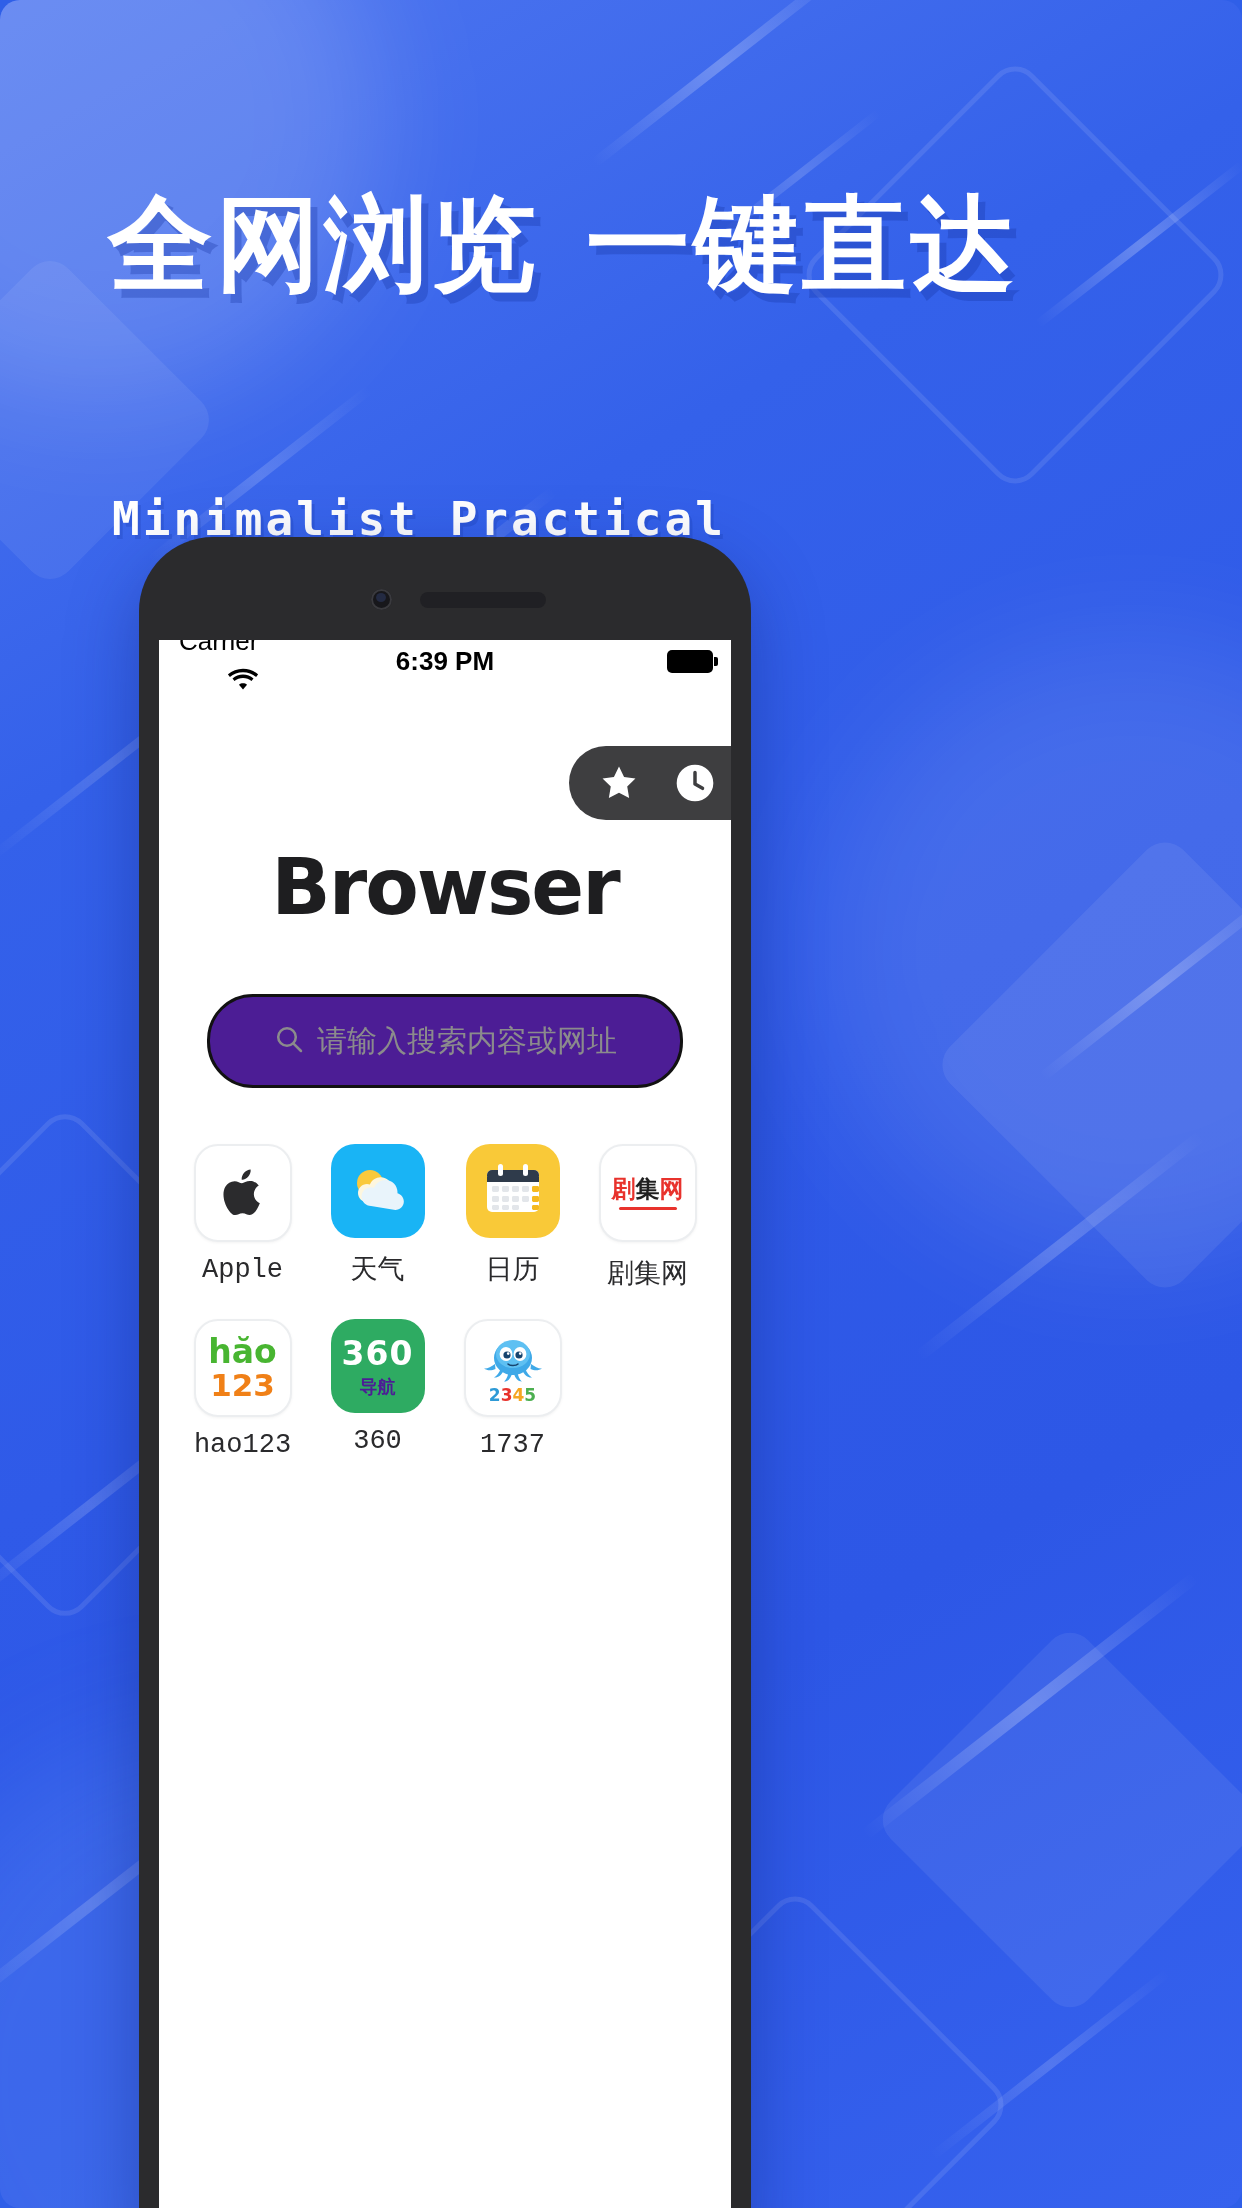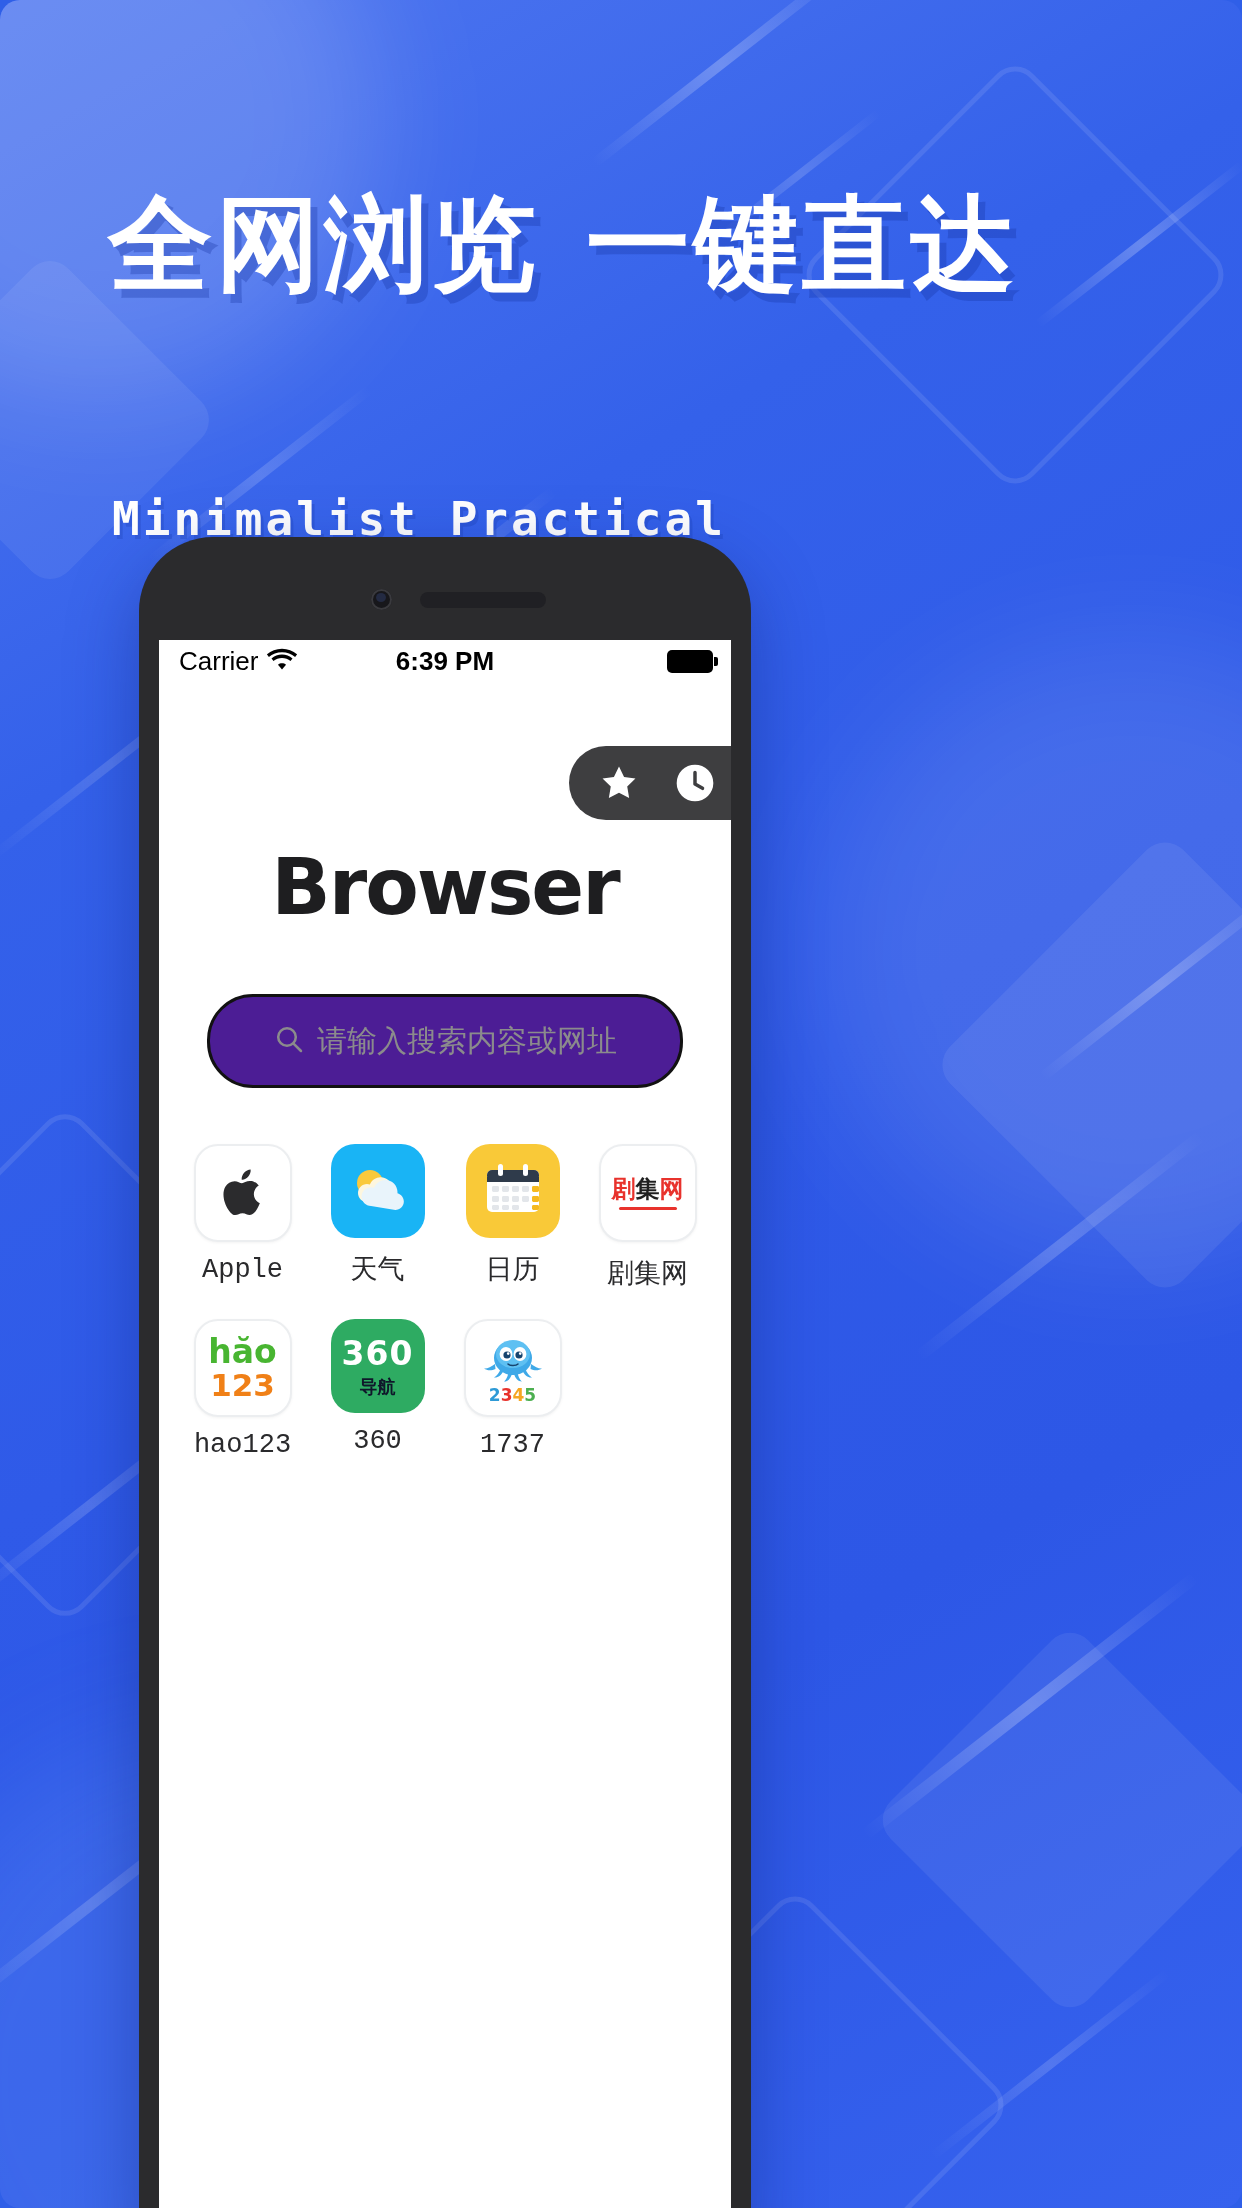--- a/index.html
+++ b/index.html
@@ -136,21 +136,21 @@
   .statusbar {
     position: relative;
     height: 42px;
     display: flex;
     align-items: center;
     padding: 0 18px 0 20px;
     font-size: 26px;
     color: #000;
     font-weight: 500;
   }
-  .sb-left { display: flex; align-items: center; gap: 9px; }
+  .sb-left { display: flex; align-items: flex-end; gap: 9px; flex-direction: column; }
   .sb-time {
     position: absolute;
     left: 0; right: 0;
     text-align: center;
     font-size: 26px;
     font-weight: 600;
     pointer-events: none;
   }
   .sb-right { margin-left: auto; display: flex; align-items: center; }
   .battery {
@@ -250,21 +250,21 @@
   }
 
   
   .hao-wrap { text-align: center; line-height: 1; }
   .hao-top { font-size: 33px; font-weight: 700; color: #48b531; font-family: "DejaVu Sans", sans-serif; }
   .hao-bot { font-size: 31px; font-weight: 800; color: #f08017; font-family: "DejaVu Sans", sans-serif; margin-top: 2px; }
 
   
   .t360 { background: #2eab62; flex-direction: column; gap: 2px; }
   .t360-num { color: #fff; font-size: 33px; font-weight: 800; letter-spacing: 1px; font-family: "DejaVu Sans", sans-serif; }
-  .t360-sub { color: #0f172a; font-size: 18px; font-weight: 700; }
+  .t360-sub { color: #4c1d95; font-size: 18px; font-weight: 700; }
 
   
   .juji { flex-direction: column; line-height: 1.05; }
   .juji-row { display: flex; }
   .juji-row span { font-size: 24px; font-weight: 800; }
 
   
   .wanneng { background: #111; }
 </style>
 </head>

